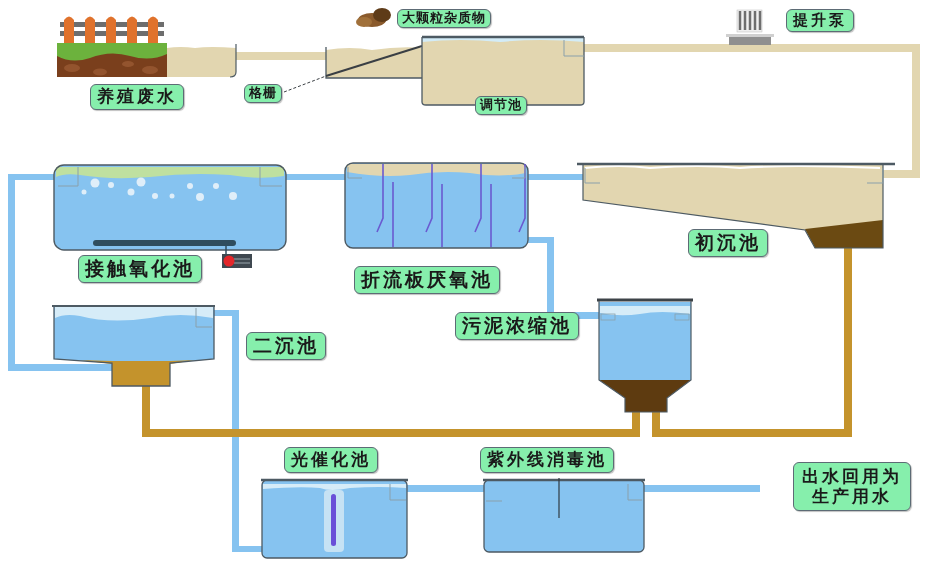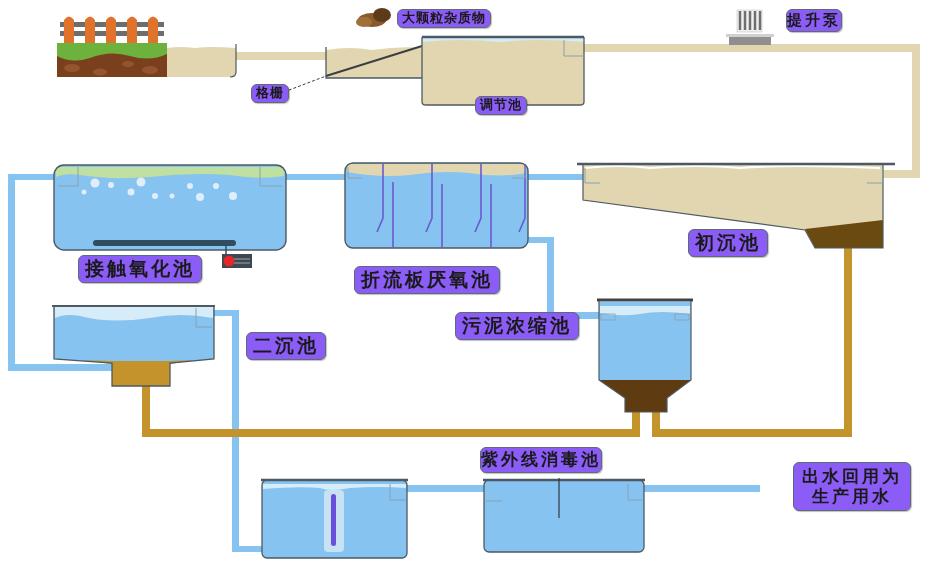--- a/index.html
+++ b/index.html
@@ -1,22 +1,22 @@
 <!DOCTYPE html>
 <html><head>
 <meta charset="utf-8">
 <style>
   html,body{margin:0;padding:0;background:#ffffff;}
   body{width:936px;height:564px;position:relative;overflow:hidden;font-family:"DejaVu Sans",sans-serif;}
   #stage{position:absolute;left:0;top:0;width:936px;height:564px;}
-  .lbl{position:absolute;background:#8b5cf6;border:1.5px solid #5d6b75;border-radius:6px;color:#1a1a1a;
+  .lbl{position:absolute;background:#86efac;border:1.5px solid #5d6b75;border-radius:6px;color:#1a1a1a;
        font-family:"DejaVu Serif",serif;font-weight:bold;letter-spacing:3px;text-align:center;line-height:1.15;
        box-shadow:1px 1px 1px rgba(0,0,0,0.25);white-space:nowrap;}
   .lbl.sm{font-size:13px;padding:1px 4px;letter-spacing:1px;}
-  .lbl.md{font-size:17px;padding:2px 0;}
+  .lbl.md{font-size:17px;padding:2px 6px;}
   .lbl.lg{font-size:19px;padding:2px 6px;}
   .lbl.ml{white-space:normal;font-size:17px;padding:4px 6px;}
 </style>
 </head>
 <body>
 
 <div id="stage">
 <svg width="936" height="564" viewBox="0 0 936 564" xmlns="http://www.w3.org/2000/svg">
 
   <rect x="236" y="52" width="92" height="8" fill="#e2d6b0"></rect>
@@ -196,27 +196,29 @@
     <rect x="484" y="480" width="160" height="72" rx="5" fill="#86c3f0"></rect>
     <rect x="484" y="480" width="160" height="72" rx="5" fill="none" stroke="#4d5a63" stroke-width="1.3"></rect>
     <path d="M483 480 H645" stroke="#4d5a63" stroke-width="2.5"></path>
     <line x1="559" y1="478" x2="559" y2="518" stroke="#2f3a42" stroke-width="1.2"></line>
     <path d="M486 501 H502" stroke="#8aa0ab" stroke-width="1"></path>
     <path d="M628 484 V500 H642" fill="none" stroke="#8aa0ab" stroke-width="1"></path>
   </g>
 </svg>
 
 
-<div class="lbl sm" style="left:251px;top:84px;">格栅</div>
+<div class="lbl md" style="left:90px;top:84px;">养殖废水</div>
+<div class="lbl sm" style="left:244px;top:84px;">格栅</div>
 <div class="lbl sm" style="left:397px;top:9px;">大颗粒杂质物</div>
 <div class="lbl sm" style="left:475px;top:96px;">调节池</div>
 <div class="lbl md" style="left:786px;top:9px;font-size:15px;">提升泵</div>
 <div class="lbl lg" style="left:651px;top:229px;margin-left:37px;">初沉池</div>
 <div class="lbl lg" style="left:354px;top:266px;font-family:Liberation Serif, serif;">折流板厌氧池</div>
 <div class="lbl lg" style="left:78px;top:255px;">接触氧化池</div>
 <div class="lbl lg" style="left:246px;top:332px;">二沉池</div>
 <div class="lbl lg" style="left:455px;top:312px;">污泥浓缩池</div>
+<div class="lbl md" style="left:284px;top:447px;">光催化池</div>
 <div class="lbl md" style="left:480px;top:447px;">紫外线消毒池</div>
 <div class="lbl ml" style="left:793px;top:462px;width:104px;">
   <div>出水回用为</div>
   <div>生产用水</div>
 </div>
 </div>
 
 </body></html>

